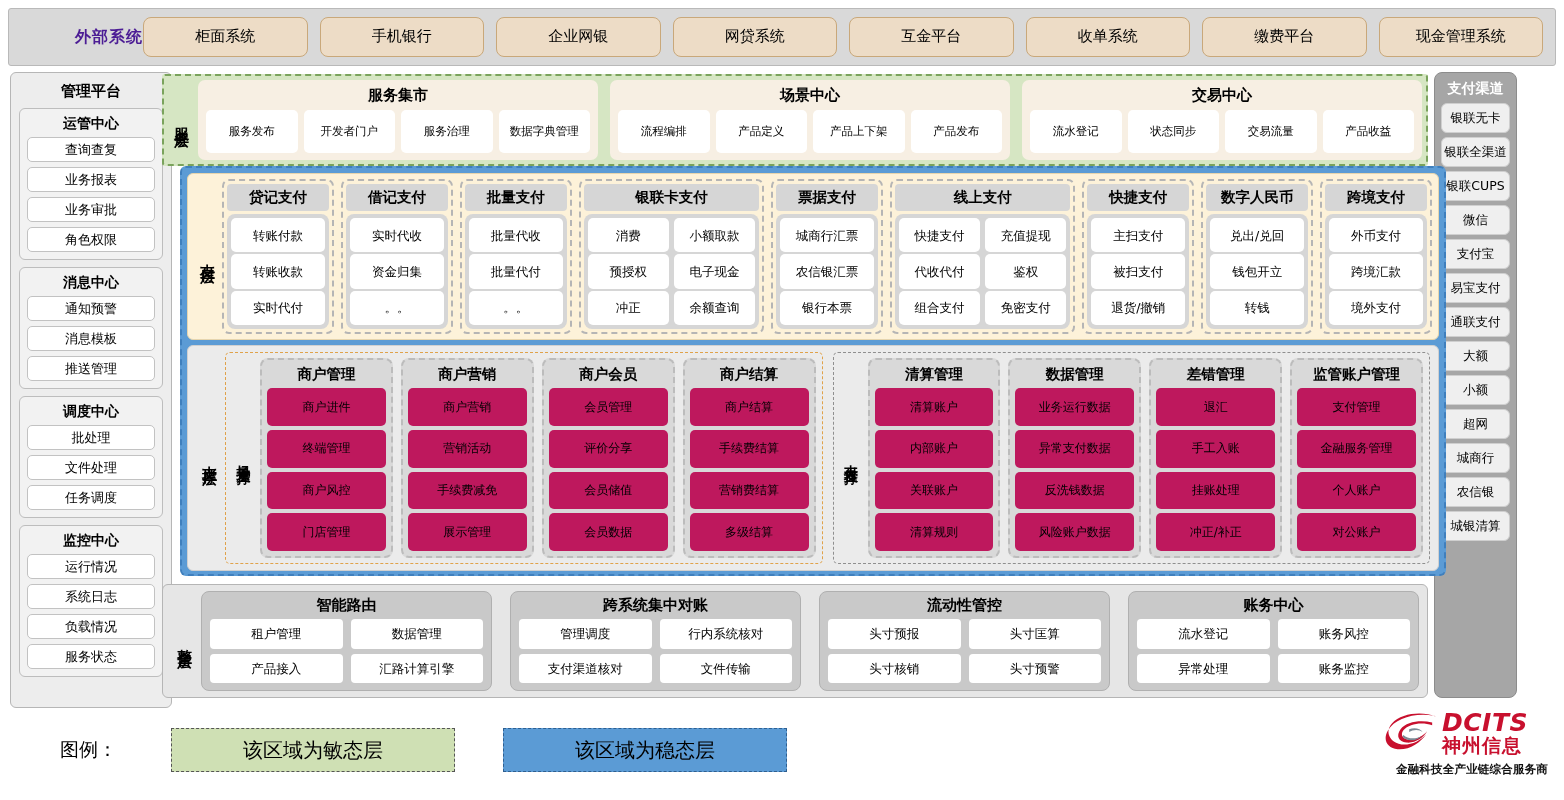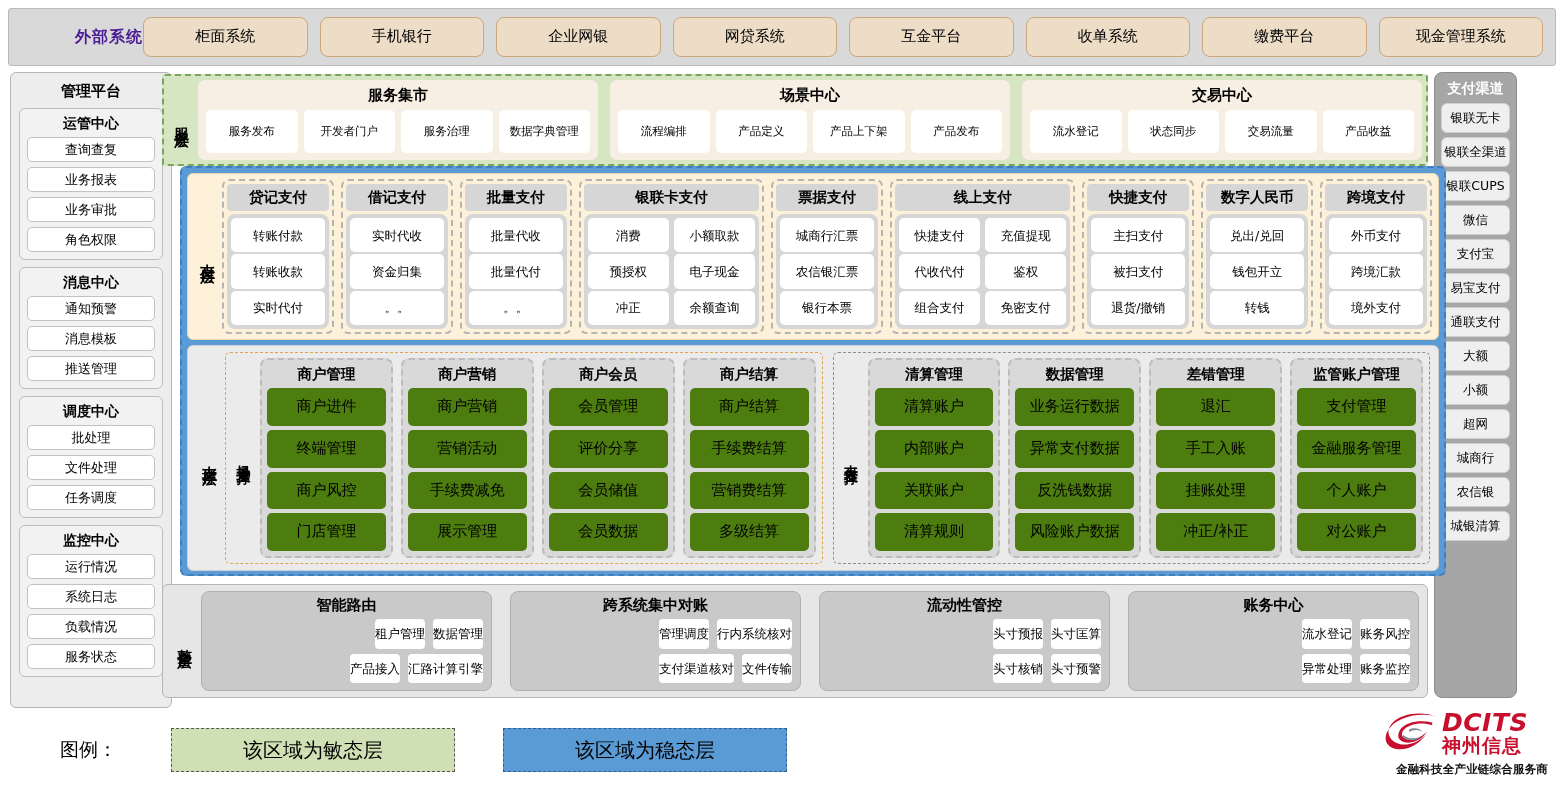--- a/index.html
+++ b/index.html
@@ -150,40 +150,40 @@
     flex: 1; border: 2px dashed #bcbcbc; border-radius: 8px;
     background: #d9d9d9; padding: 3px 5px 5px 5px;
     display: flex; flex-direction: column;
   }
   .sup-group-title {
     font-size: 14.5px; font-weight: bold; text-align: center; color: #000;
     padding: 2px 0 4px 0;
   }
   .sup-items { flex: 1; display: flex; flex-direction: column; gap: 4px; }
   .sup-chip {
-    flex: 1; background: #4d7c0f; border-radius: 5px;
-    font-size: 15px; color: #000; white-space: nowrap;
+    flex: 1; background: #be185d; border-radius: 5px;
+    font-size: 12px; color: #000; white-space: nowrap;
   }
 
   
   .intlayer {
     position: absolute; left: 162px; top: 584px; width: 1266px; height: 114px;
     background: #e6e6e6; border: 1px solid #b5b5b5; border-radius: 6px;
     display: flex; padding: 6px 8px;
   }
   .int-groups { flex: 1; display: flex; gap: 18px; padding-left: 4px; }
   .int-group {
     flex: 1; background: #c9c9c9; border: 1px solid #b0b0b0; border-radius: 8px;
     padding: 3px 8px 7px 8px; display: flex; flex-direction: column;
   }
   .int-group-title {
     font-size: 15px; font-weight: bold; text-align: center; color: #000;
     padding: 1px 0 4px 0;
   }
-  .int-rows { flex: 1; display: flex; flex-direction: column; gap: 5px; align-items: flex-end; }
+  .int-rows { flex: 1; display: flex; flex-direction: column; gap: 5px; }
   .int-row { flex: 1; display: flex; gap: 8px; }
   .int-chip {
     flex: 1; background: #ffffff; border-radius: 4px;
     font-size: 12.5px; color: #000; white-space: nowrap;
   }
 
   
   .legend {
     position: absolute; left: 60px; top: 726px; height: 48px;
     display: flex; align-items: center; gap: 16px;

